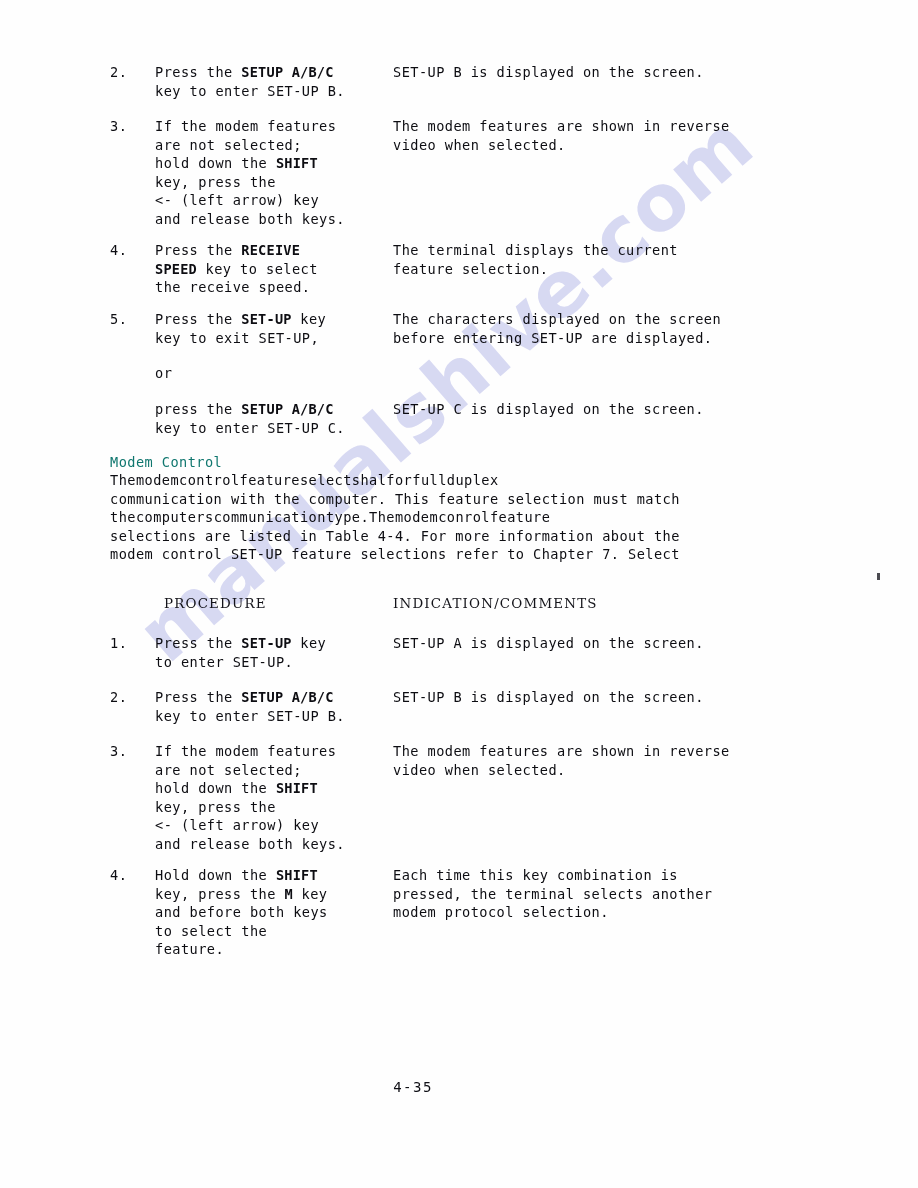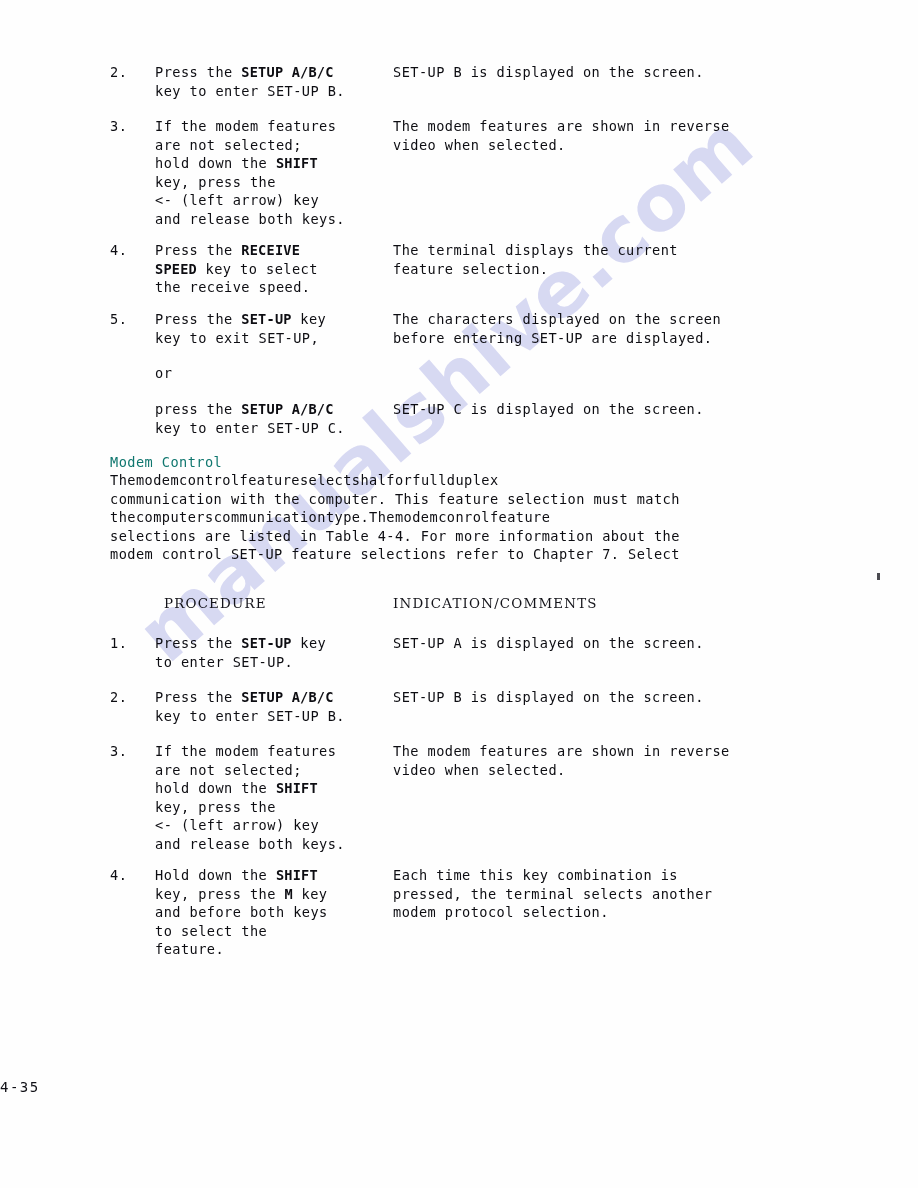--- a/index.html
+++ b/index.html
@@ -104,21 +104,21 @@
     color: #14141a;
     letter-spacing: 1.2px;
     white-space: pre;
   }
 
   #page-number {
     position: absolute;
     left: 0;
     top: 1079px;
     width: 826px;
-    text-align: left;
+    text-align: center;
     font-family: "DejaVu Sans Mono", "Liberation Mono", monospace;
     font-size: 14px;
     letter-spacing: 1.5px;
     color: #101016;
   }
 
   .speck {
     position: absolute;
     background: #2b2b33;
     z-index: 4;

